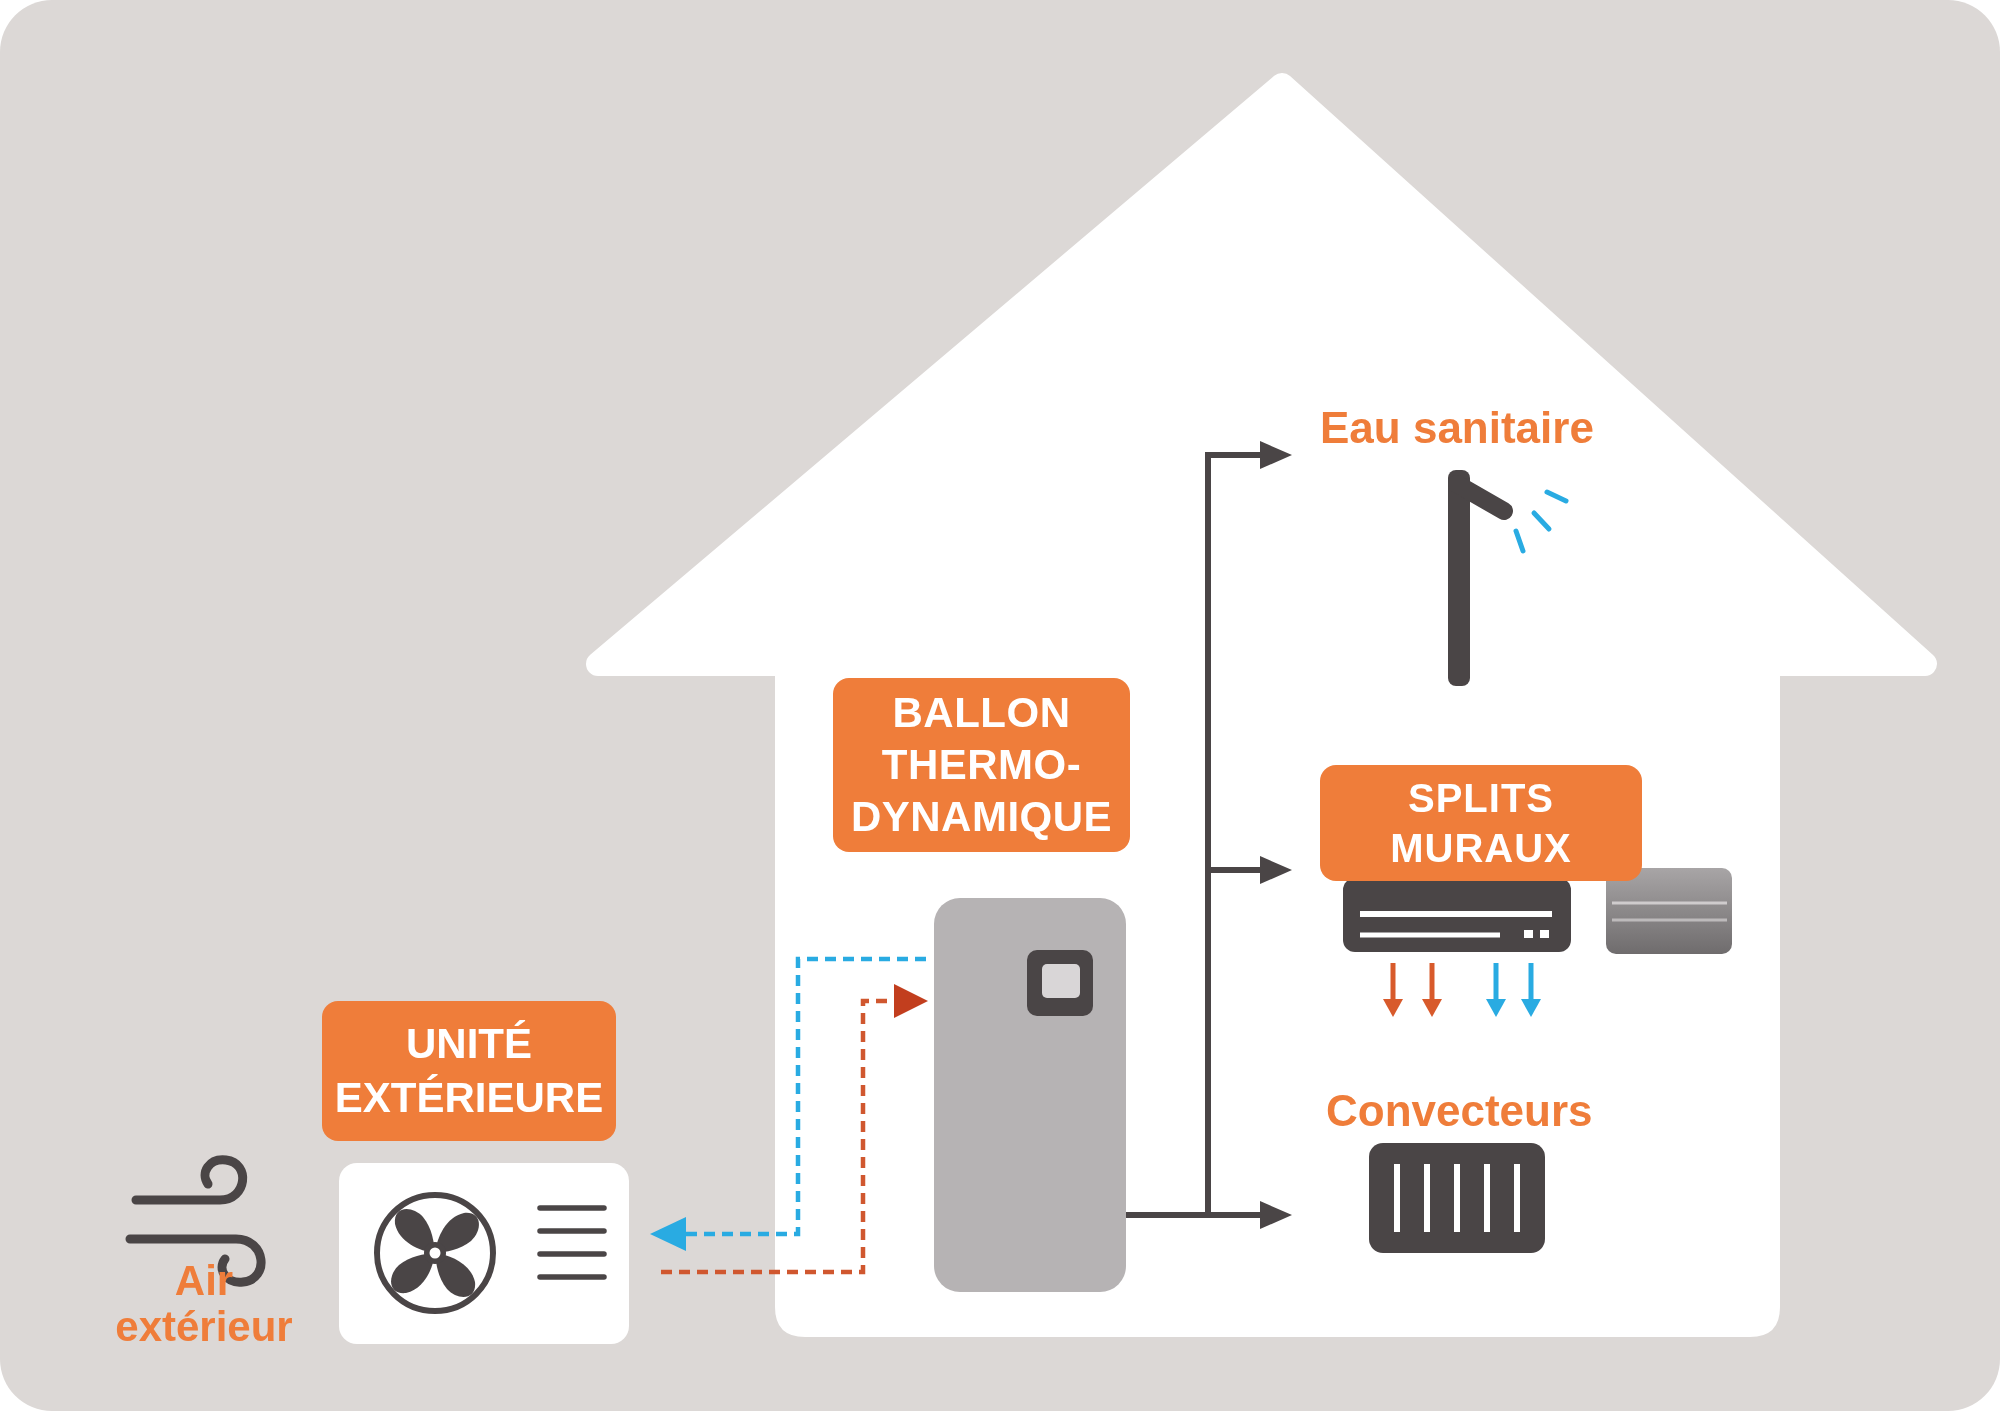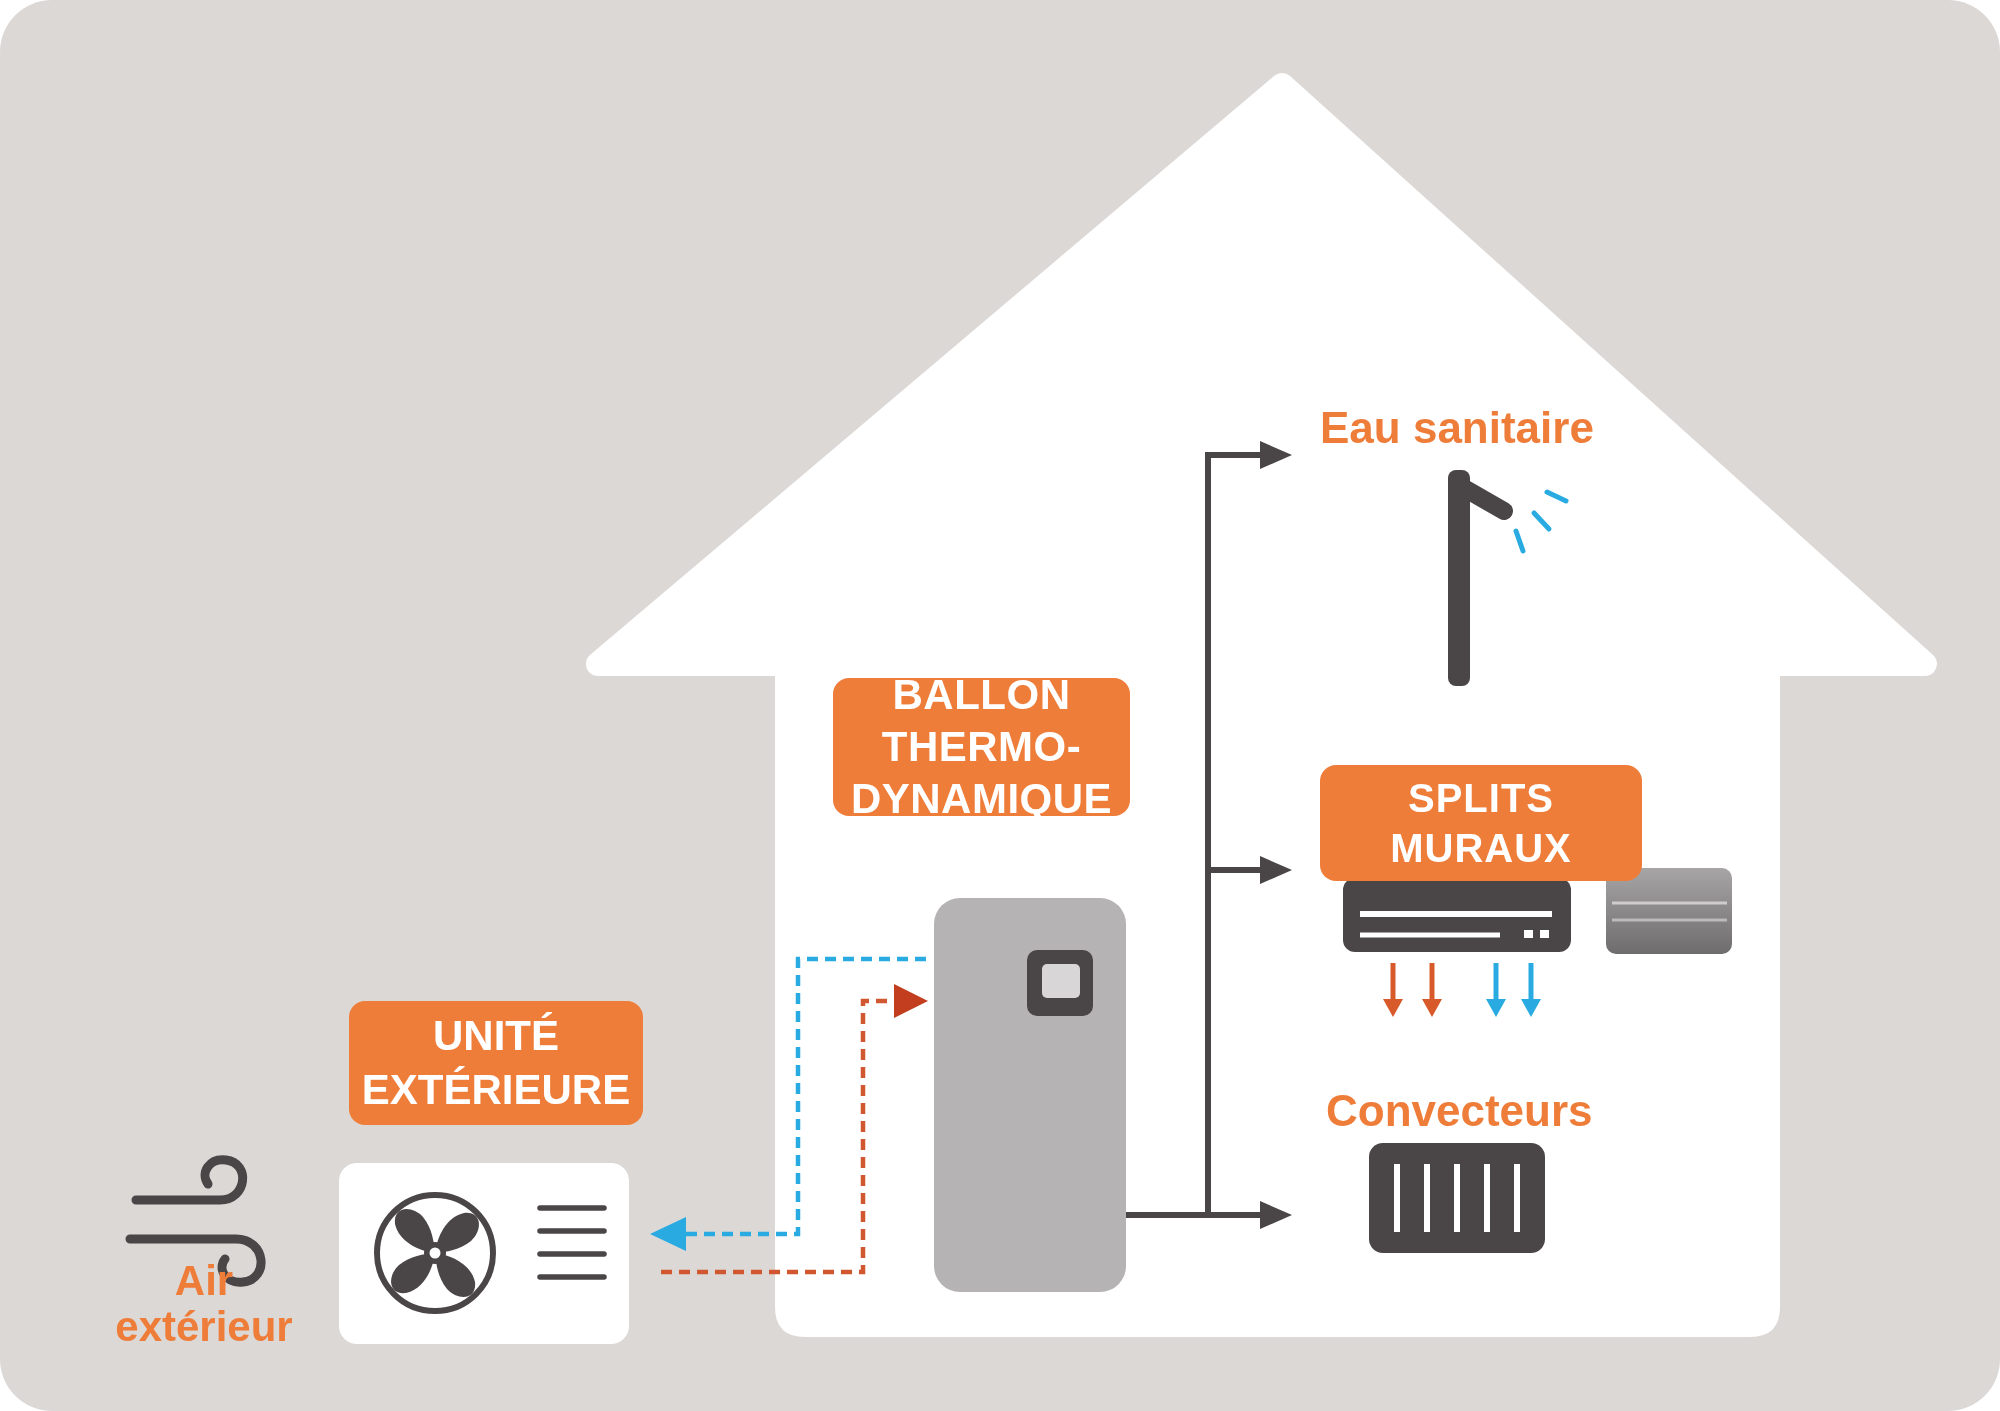--- a/index.html
+++ b/index.html
@@ -14,22 +14,22 @@
   html,body{margin:0;padding:0;background:#ffffff;}
   body{font-family:"Liberation Sans", sans-serif;}
   .stage{position:relative;width:2000px;height:1411px;background:#fff;overflow:hidden;}
   .canvas{position:absolute;inset:0;background:var(--bg);border-radius:52px;}
   svg.diagram{position:absolute;left:0;top:0;width:2000px;height:1411px;}
   .label-box{
     position:absolute;background:var(--orange);color:#fff;font-weight:bold;
     text-align:center;display:flex;align-items:center;justify-content:center;
     border-radius:16px;white-space:pre-line;
   }
-  .label-box.ballon{left:833px;top:678px;width:297px;height:138px;font-size:42px;line-height:52px;letter-spacing:.5px;}
-  .label-box.unite{left:349px;top:1001px;width:294px;height:124px;font-size:42px;line-height:54px;}
+  .label-box.ballon{left:833px;top:678px;width:297px;height:174px;font-size:42px;line-height:52px;letter-spacing:.5px;}
+  .label-box.unite{left:322px;top:1001px;width:294px;height:140px;font-size:42px;line-height:54px;}
   .label-box.splits{left:1320px;top:765px;width:322px;height:116px;font-size:40px;line-height:50px;letter-spacing:1px;}
   .text-label{position:absolute;color:var(--orange);font-weight:bold;white-space:pre-line;}
   .text-label.eau{left:1320px;top:403px;font-size:44px;}
   .text-label.conv{left:1326px;top:1086px;font-size:44px;}
   .text-label.air{left:64px;top:1258px;width:280px;text-align:center;font-size:42px;line-height:46px;}
 </style>
 </head>
 <body>
 
 <div class="stage">

